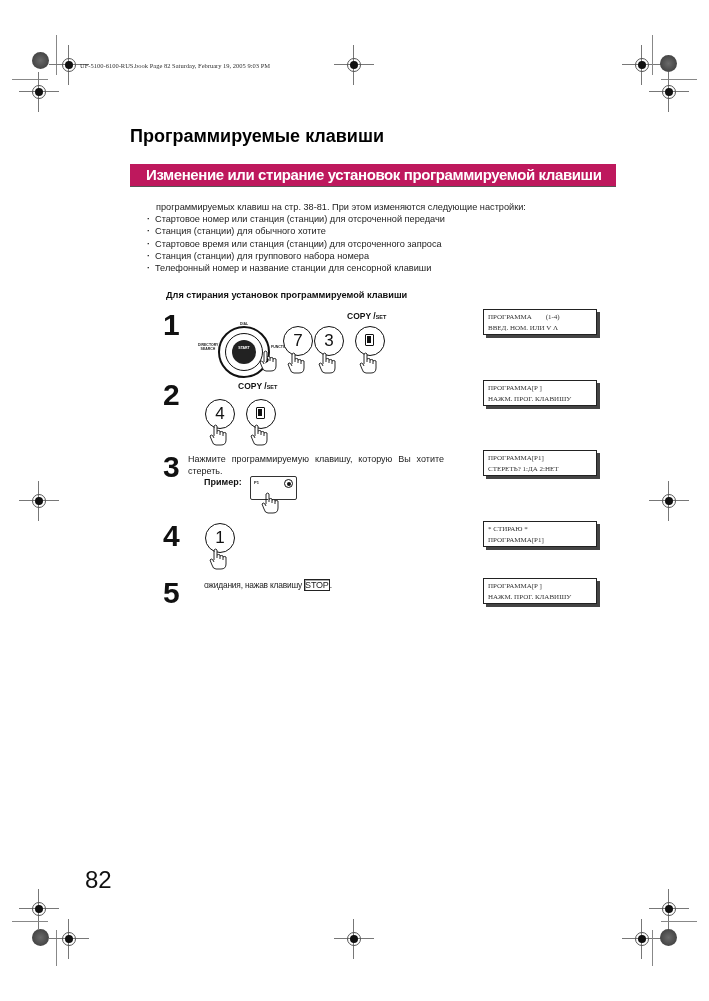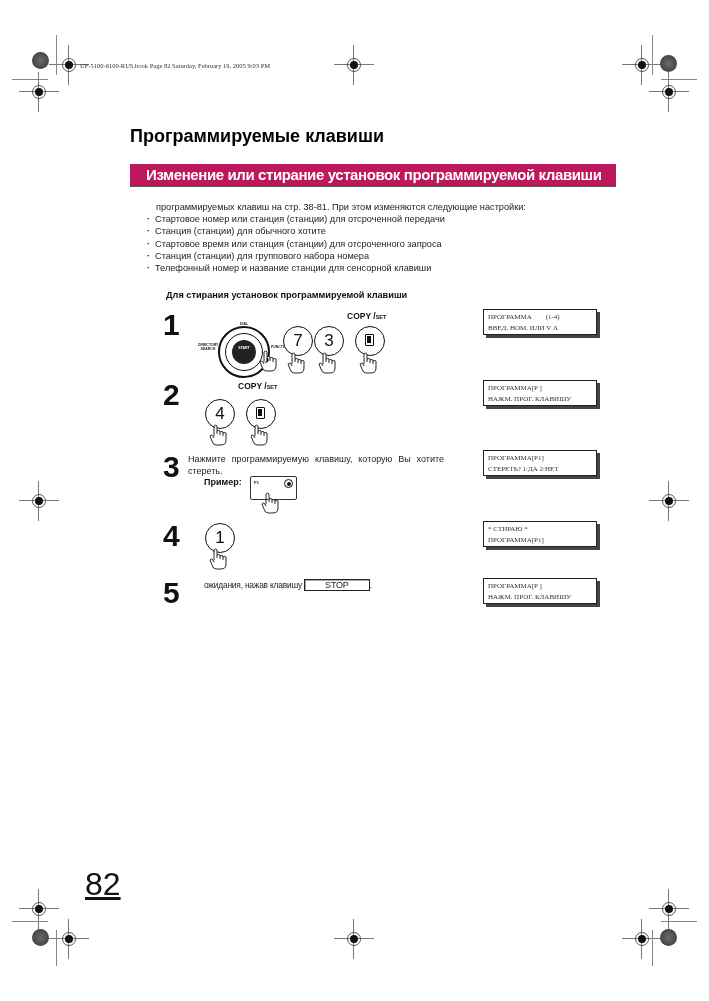--- a/index.html
+++ b/index.html
@@ -51,23 +51,23 @@
 
   .lcd { position: absolute; left: 483px; width: 114px; height: 26px; border: 1px solid #222; background: #fff;
          box-shadow: 3px 3px 0 #444; font-family: Liberation Serif, serif; font-size: 7px; line-height: 11px; color: #333; padding: 2px 4px; box-sizing: border-box; }
   .lcd div { white-space: pre; }
 
   .step-text { position: absolute; font-size: 9px; line-height: 12px; color: #222; text-align: justify; }
   .pk { position: absolute; left: 250px; top: 476px; width: 45px; height: 22px; border: 1px solid #333; border-radius: 2px; background: #fff; }
   .pk .p1 { position: absolute; left: 3px; top: 3px; font-size: 4px; font-weight: bold; }
   .pk .led { position: absolute; right: 3px; top: 2px; width: 7px; height: 7px; border-radius: 50%; border: 1.2px solid #111; }
   .pk .led::after { content: ""; position: absolute; left: 1.5px; top: 1.5px; width: 4px; height: 4px; border-radius: 50%; background: #111; }
-  .stop-key { display: inline-block; border: 1px solid #222; padding: 0 20px; font-size: 9px; line-height: 10px; box-shadow: inset 1px 1px 0 #aaa; }
-
-  .page-number { position: absolute; left: 85px; top: 866px; font-size: 32px; color: #111; text-decoration: underline; }
+  .stop-key { display: inline-block; border: 1px solid #222; padding: 0 0; font-size: 9px; line-height: 10px; box-shadow: inset 1px 1px 0 #aaa; }
+
+  .page-number { position: absolute; left: 85px; top: 866px; font-size: 24px; color: #111; }
 </style>
 </head>
 <body>
 
 <div>
   <div class="disc" style="left:32px;top:52px;"></div>
   <div class="line-v" style="left:56px;top:35px;height:40px;"></div>
   <div class="reg" style="left:62px;top:58px;">
       <div class="h"></div>
       <div class="v"></div>

